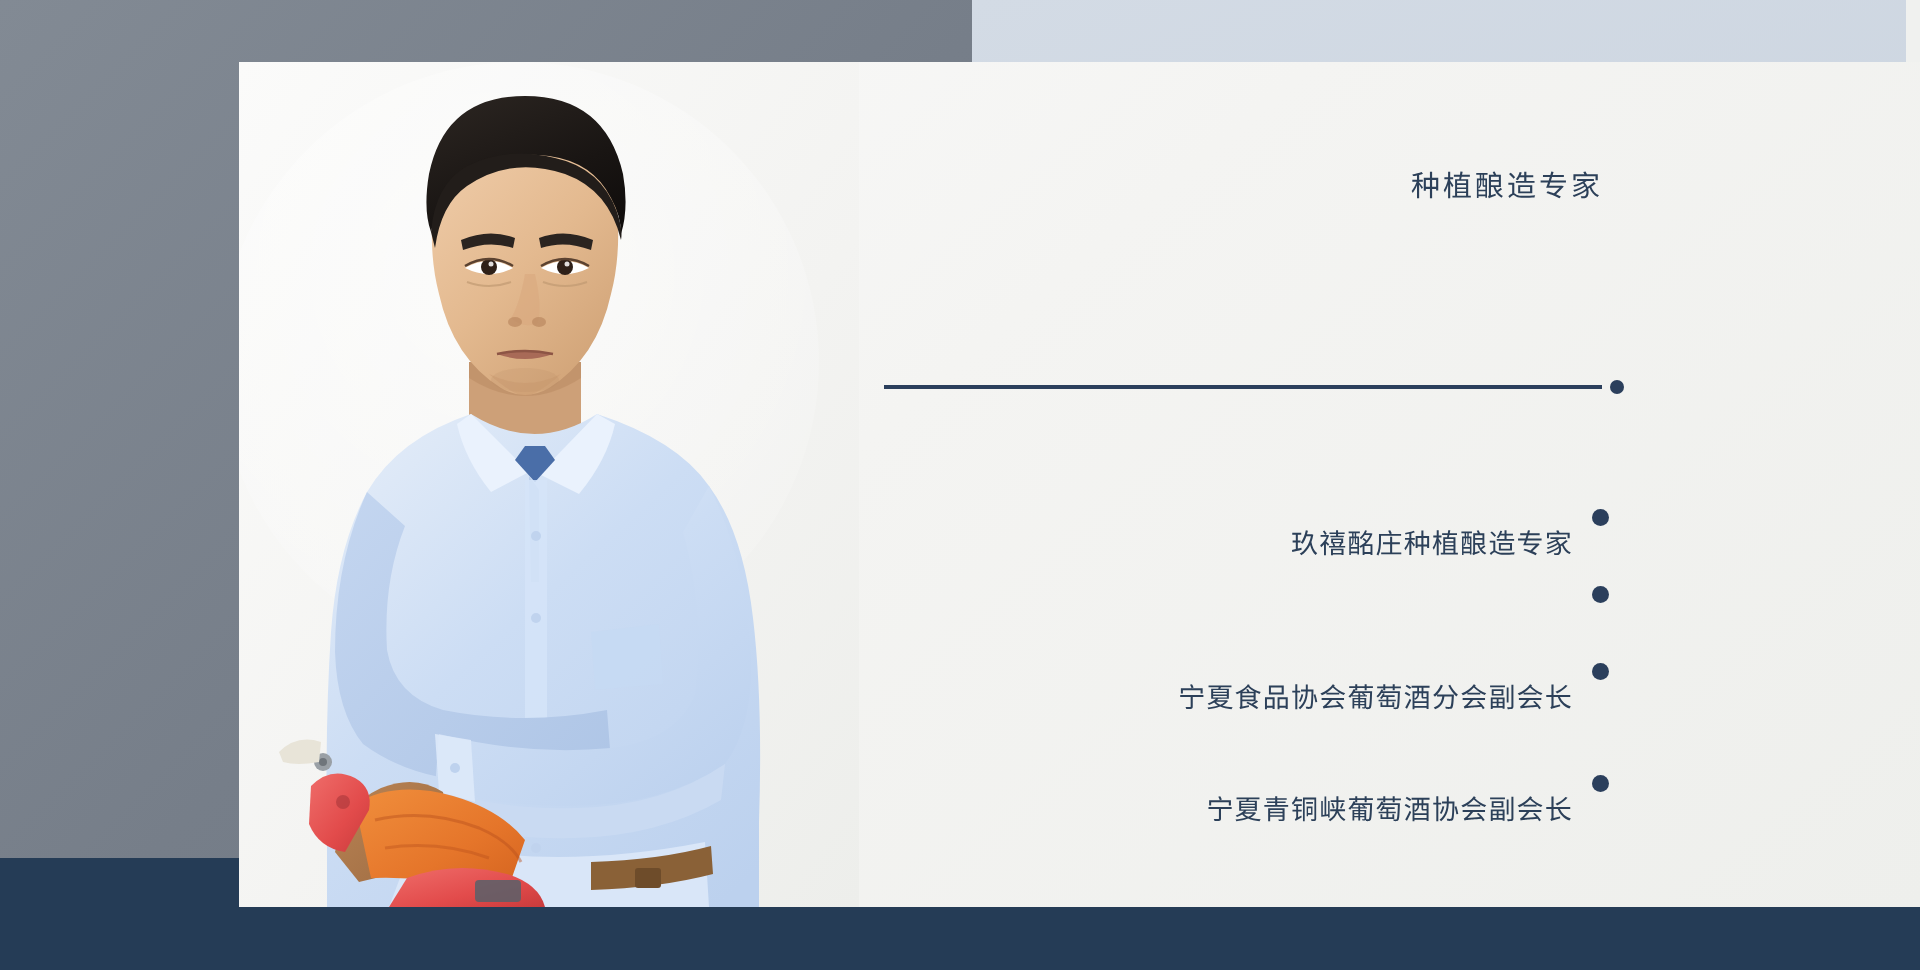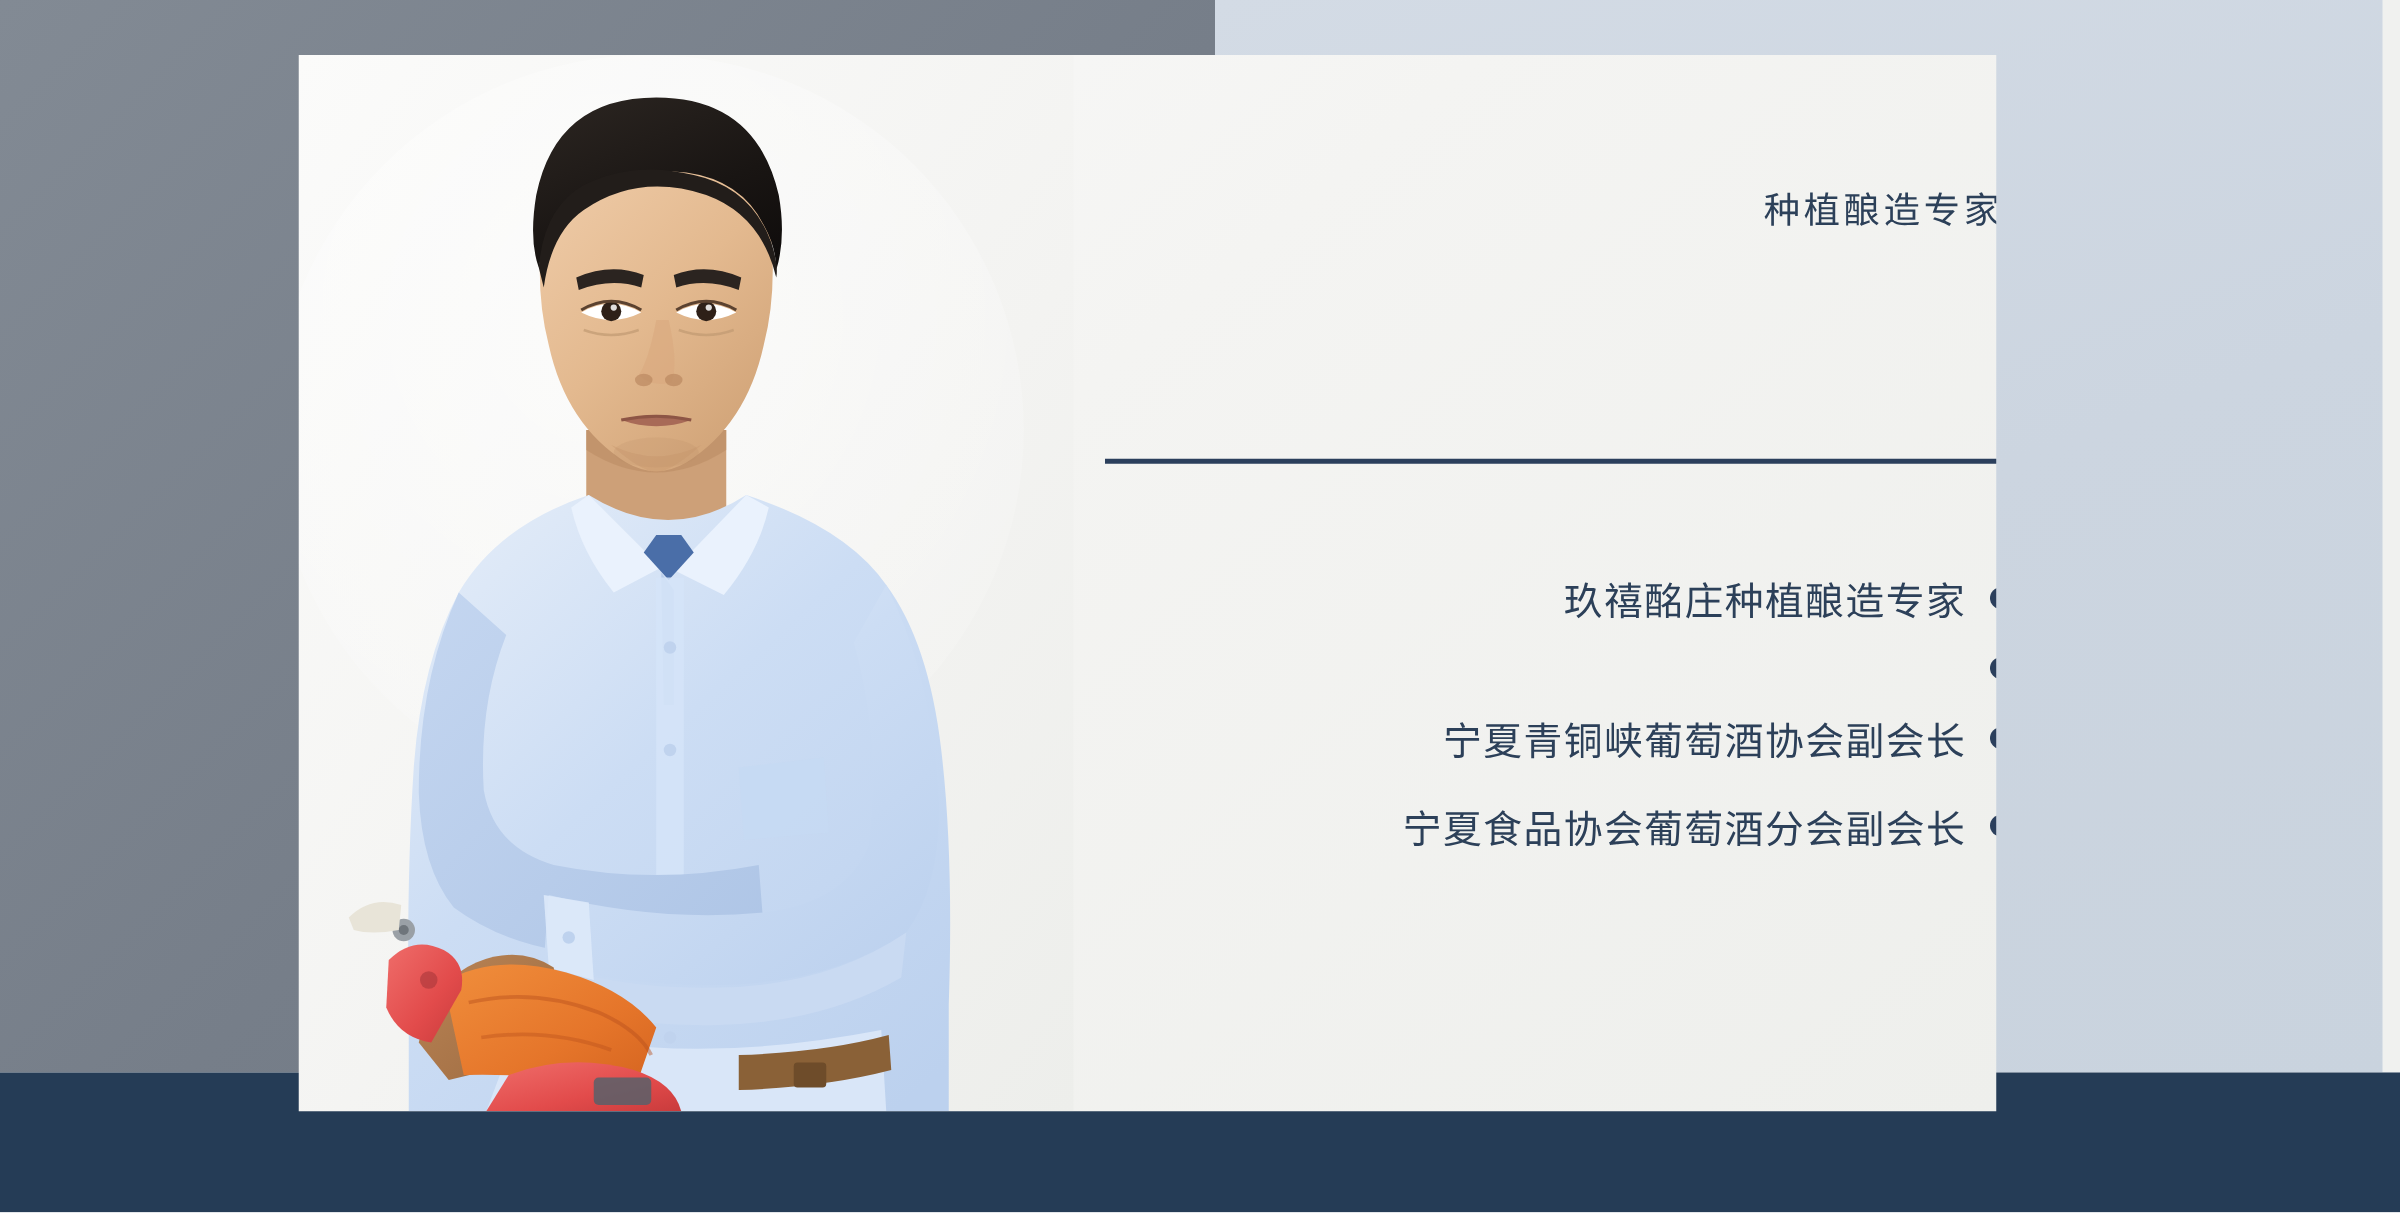--- a/index.html
+++ b/index.html
@@ -52,22 +52,22 @@
     top: 0;
     width: 14px;
     height: 858px;
     background: #f0f1ef;
   }
 
   
   .card {
     position: absolute;
     left: 239px;
-    top: 44px;
-    width: 1358px;
+    top: 62px;
+    width: 1682px;
     height: 845px;
     background: linear-gradient(140deg, #fafafa 0%, #f4f4f2 40%, #eeefec 100%);
     overflow: hidden;
   }
 
   
   .portrait {
     position: absolute;
     left: 0px;
     top: 0px;
@@ -147,25 +147,26 @@
     flex-direction: column;
     gap: 25px;
   }
   .cred-row {
     display: flex;
     align-items: center;
     justify-content: flex-end;
     gap: 19px;
   }
   .cred-text {
-    font-size: 31px;
+    font-size: 27px;
     color: #2c4059;
     letter-spacing: 1.2px;
     white-space: nowrap;
     font-family: "Liberation Sans", "DejaVu Sans", sans-serif;
+    margin-top: 48px;
   }
   .cred-dot {
     flex: 0 0 auto;
     width: 17px;
     height: 17px;
     border-radius: 50%;
     background: #2b3f5c;
   }
 </style>
 </head>
@@ -366,25 +367,25 @@
           <div class="cred-text">玖禧酩庄种植酿造专家</div>
           <div class="cred-dot"></div>
         </div>
 
         <div class="cred-row">
           <div class="cred-dot"></div>
         </div>
 
 
         <div class="cred-row">
-          <div class="cred-text">宁夏青铜峡葡萄酒协会副会长</div>
+          <div class="cred-text">宁夏食品协会葡萄酒分会副会长</div>
           <div class="cred-dot"></div>
         </div>
 
         <div class="cred-row">
-          <div class="cred-text">宁夏食品协会葡萄酒分会副会长</div>
+          <div class="cred-text">宁夏青铜峡葡萄酒协会副会长</div>
           <div class="cred-dot"></div>
         </div>
 
       </div>
     </div>
   </div>
 </div>
 
 </body></html>

